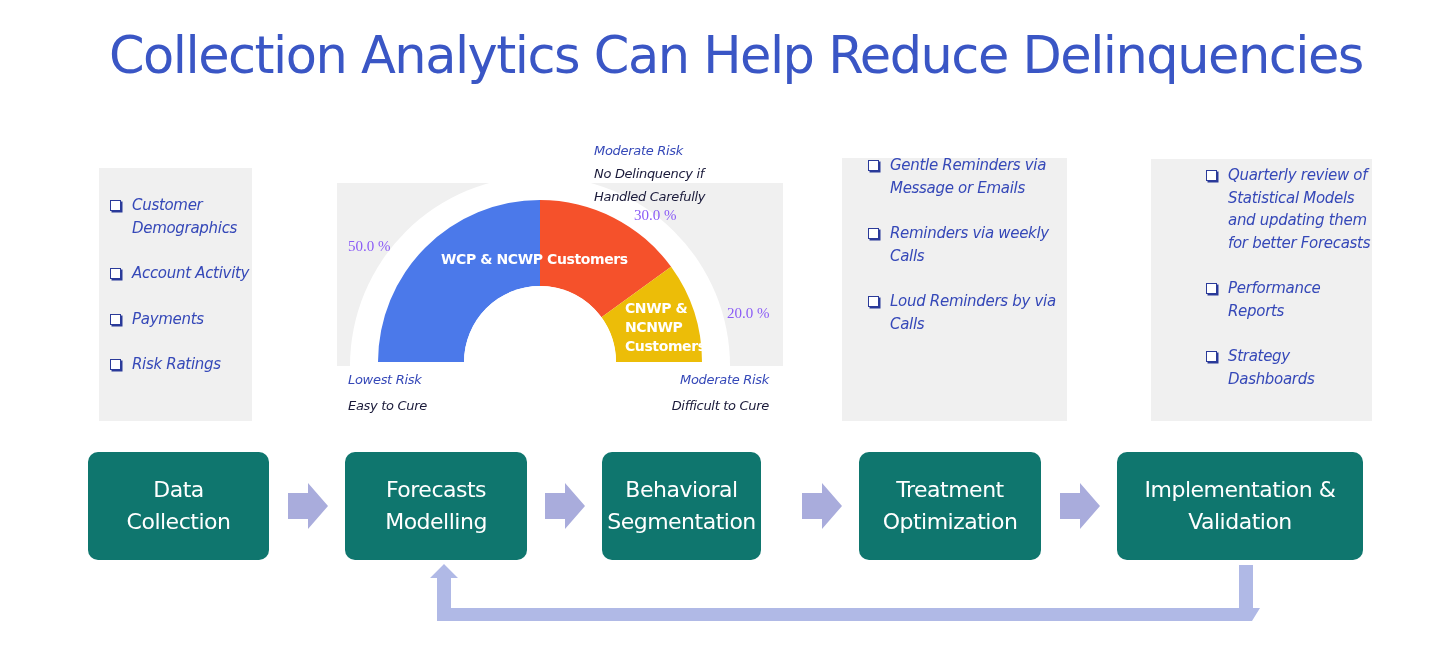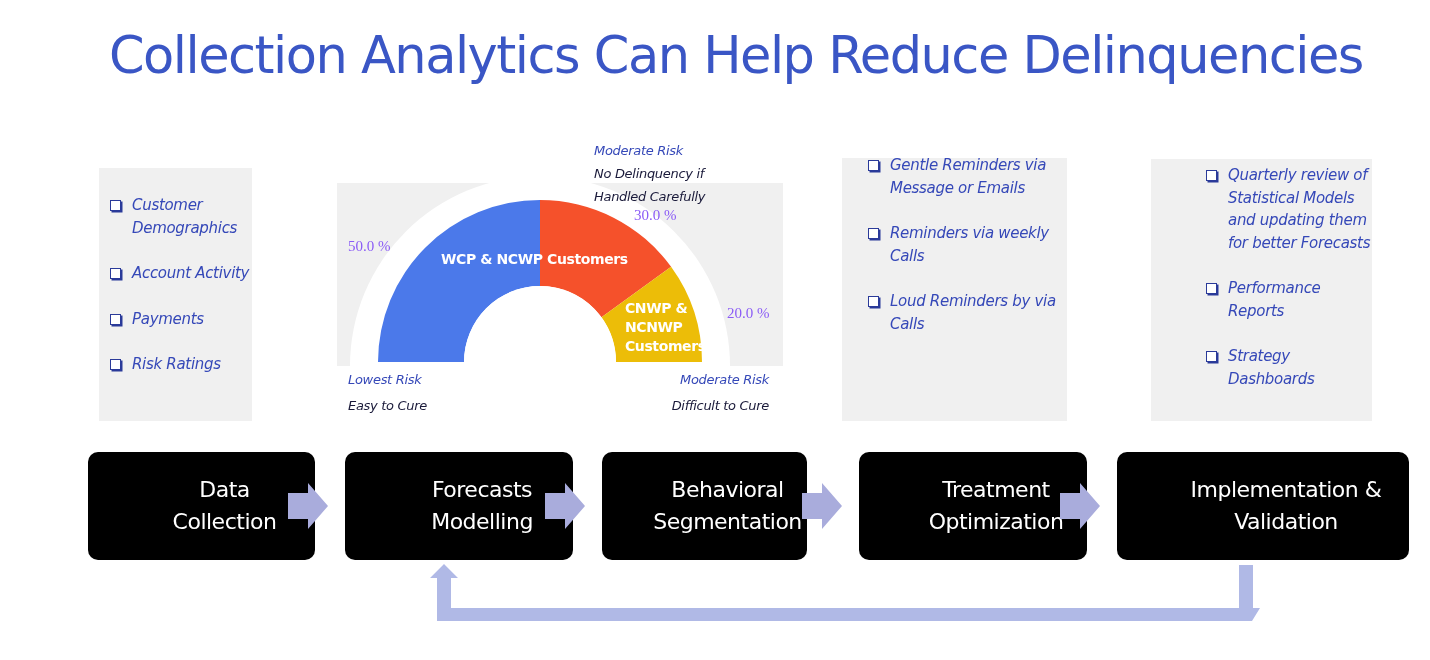--- a/index.html
+++ b/index.html
@@ -9,21 +9,21 @@
   .panel ul { list-style:none; margin:0; padding:0; }
   .panel li { position:relative; padding-left:22px; font-style:italic; color:#3548b8; font-size:15px; line-height:22.5px; margin-bottom:23px; font-family:"DejaVu Sans", sans-serif; letter-spacing:-0.3px; }
   .chk { position:absolute; left:0; top:6px; width:9px; height:9px; border:1.5px solid #2a3a99; box-shadow:1.5px 1.5px 0 #2a3a99; background:#fff; }
   .gauge-bg { position:absolute; left:337px; top:183px; width:446px; height:183px; background:#f0f0f0; }
   .gauge-svg { position:absolute; left:0; top:0; }
   .pct { position:absolute; font-size:15px; color:#8b5cf6; font-family:Liberation Serif, serif; }
   .seg-label { position:absolute; font-size:14px; font-weight:bold; color:#fff; font-family:"DejaVu Sans", sans-serif; letter-spacing:-0.4px; line-height:19px; }
   .risk { position:absolute; font-style:italic; font-size:13px; font-family:"DejaVu Sans", sans-serif; line-height:23px; letter-spacing:-0.3px; white-space:nowrap; }
   .risk .blue { color:#3548b8; }
   .risk .dark { color:#1a1a3a; }
-  .step { position:absolute; top:452px; height:108px; background:#000000; border-radius:10px; color:#fff; display:flex; align-items:center; justify-content:center; text-align:center; font-size:22px; line-height:32px; font-family:"DejaVu Sans", sans-serif; letter-spacing:-0.5px;padding-left:46px; }
+  .step { position:absolute; top:452px; height:108px; background:#0f766e; border-radius:10px; color:#fff; display:flex; align-items:center; justify-content:center; text-align:center; font-size:22px; line-height:32px; font-family:"DejaVu Sans", sans-serif; letter-spacing:-0.5px; }
   .step span { white-space:pre-line; }
   .arrow { position:absolute; top:483px; width:40px; height:46px; }
 </style>
 </head>
 <body>
 
 <div class="title">Collection Analytics Can Help Reduce Delinquencies</div>
 
 <div class="panel" style="left:99px; top:168px; width:153px; height:253px;">
   <ul style="padding:26px 0 0 11px;">

